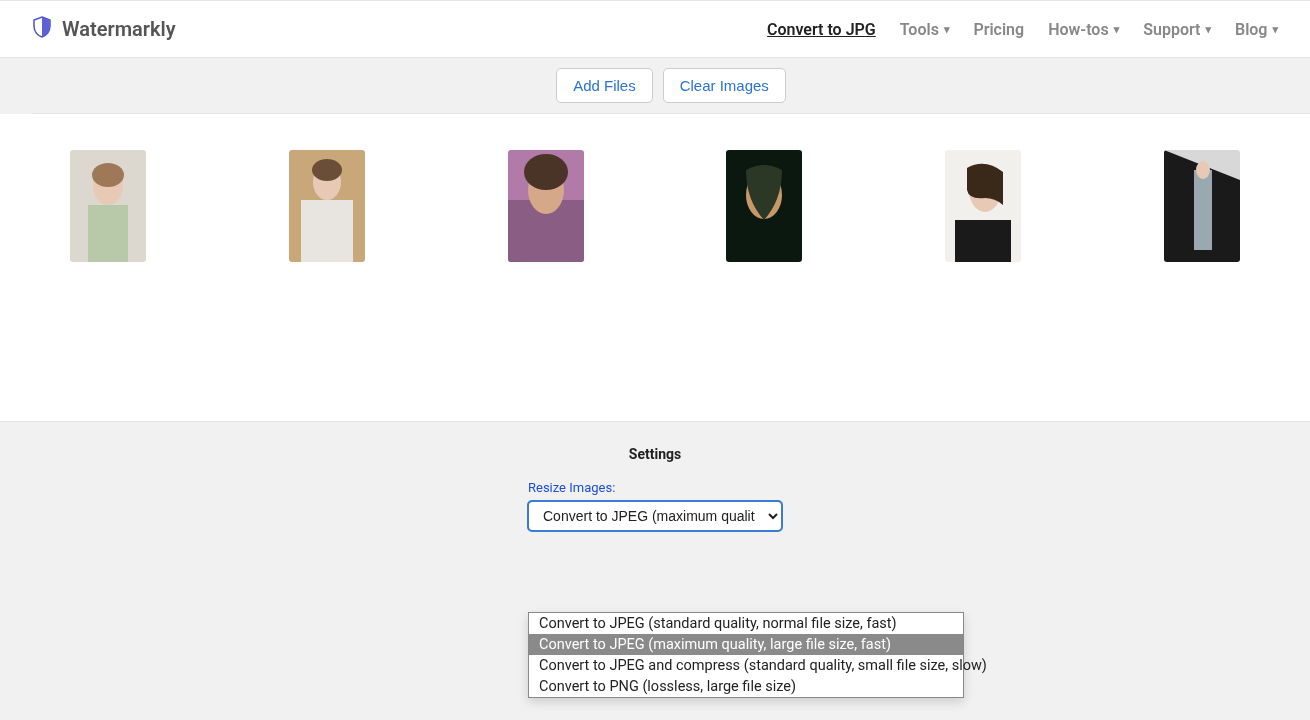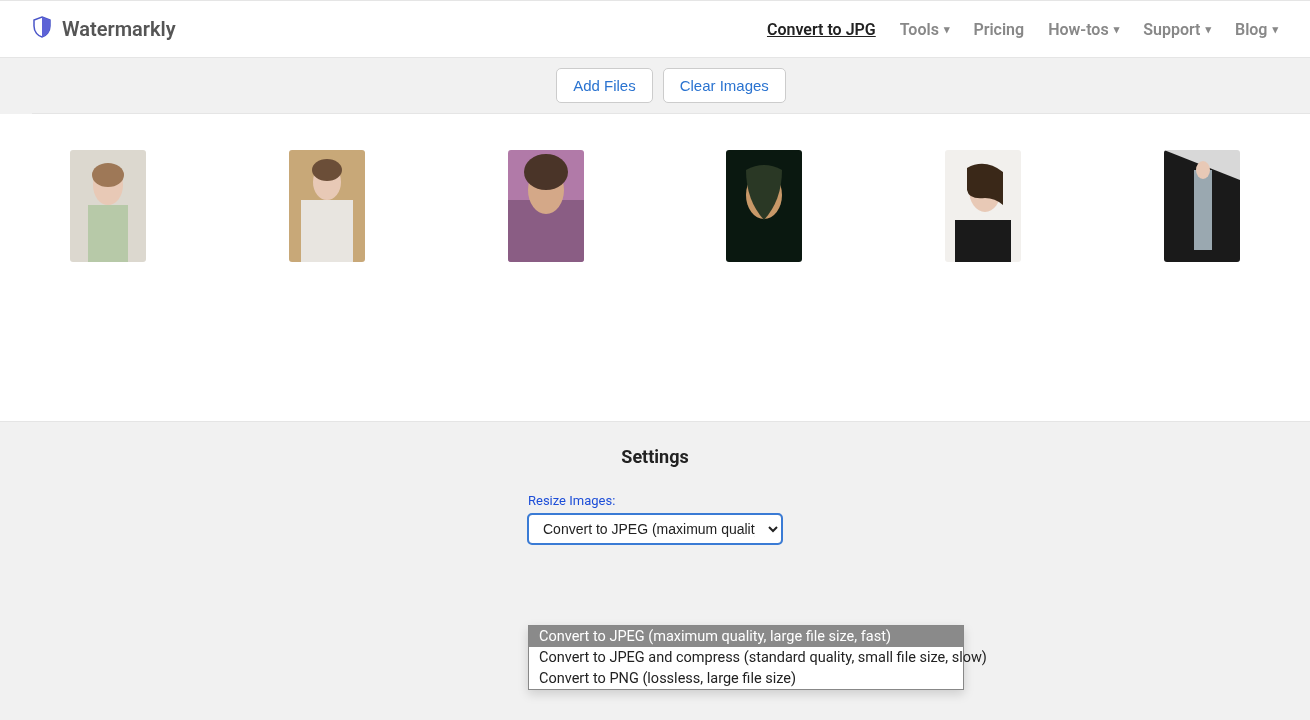--- a/index.html
+++ b/index.html
@@ -90,24 +90,24 @@
   overflow: hidden;
 }
 .settings {
   background: #f1f1f1;
   padding-top: 24px;
   display: flex;
   flex-direction: column;
   align-items: center;
 }
 .settings-title {
-  font-size: 18px;
+  font-size: 14px;
   font-weight: 700;
   color: #222;
-  margin-bottom: 26px;
+  margin-bottom: 18px;
 }
 .form {
   width: 254px;
   position: relative;
 }
 .label {
   font-size: 13px;
   color: #1d4ed8;
   margin-bottom: 6px;
   display: block;
@@ -247,18 +247,19 @@
 
 <div class="settings">
   <div class="settings-title">Settings</div>
   <div class="form">
     <label class="label">Resize Images:</label>
     <select class="select focused">
       <option>Convert to JPEG (maximum quality,</option>
     </select>
 
     <div class="dropdown">
+      <div class="dropdown-item">Convert to JPEG (standard quality, normal file size, fast)</div>
       <div class="dropdown-item selected">Convert to JPEG (maximum quality, large file size, fast)</div>
       <div class="dropdown-item">Convert to JPEG and compress (standard quality, small file size, slow)</div>
       <div class="dropdown-item">Convert to PNG (lossless, large file size)</div>
     </div>
   </div>
 </div>
 
 </body></html>

